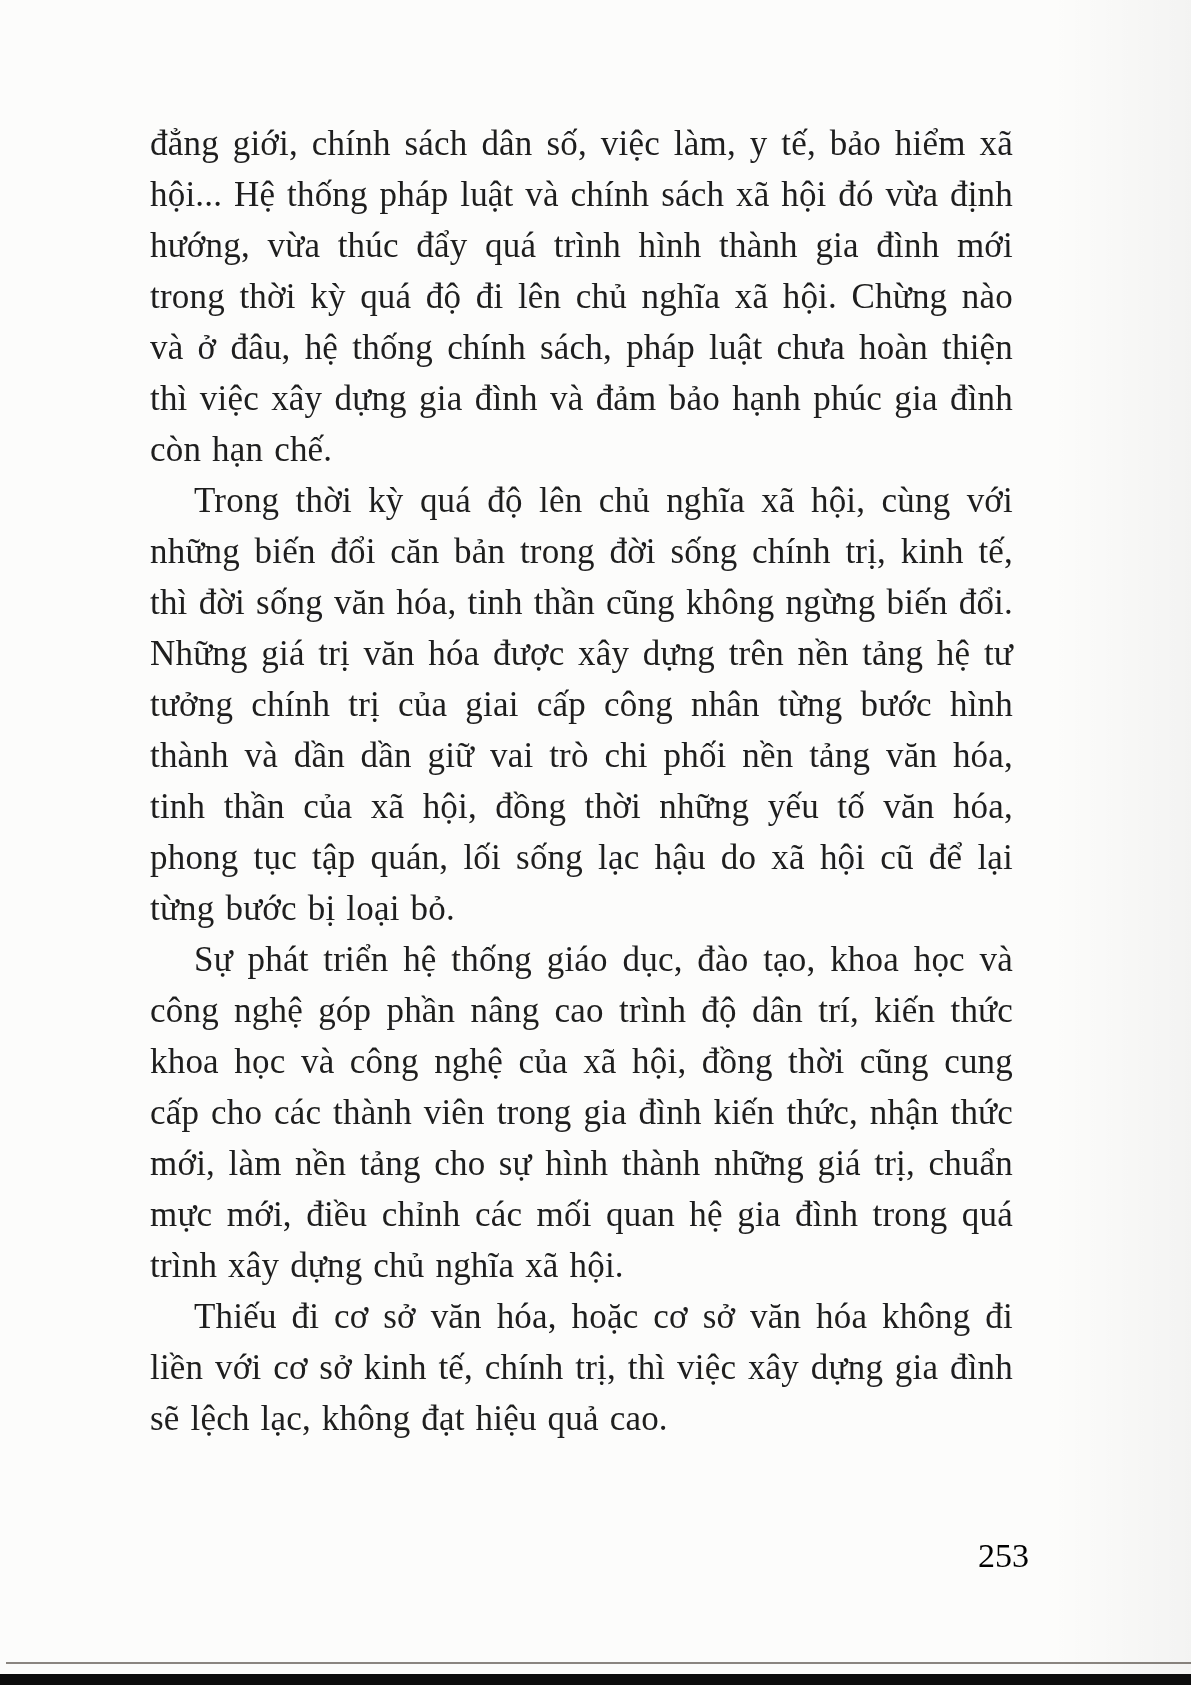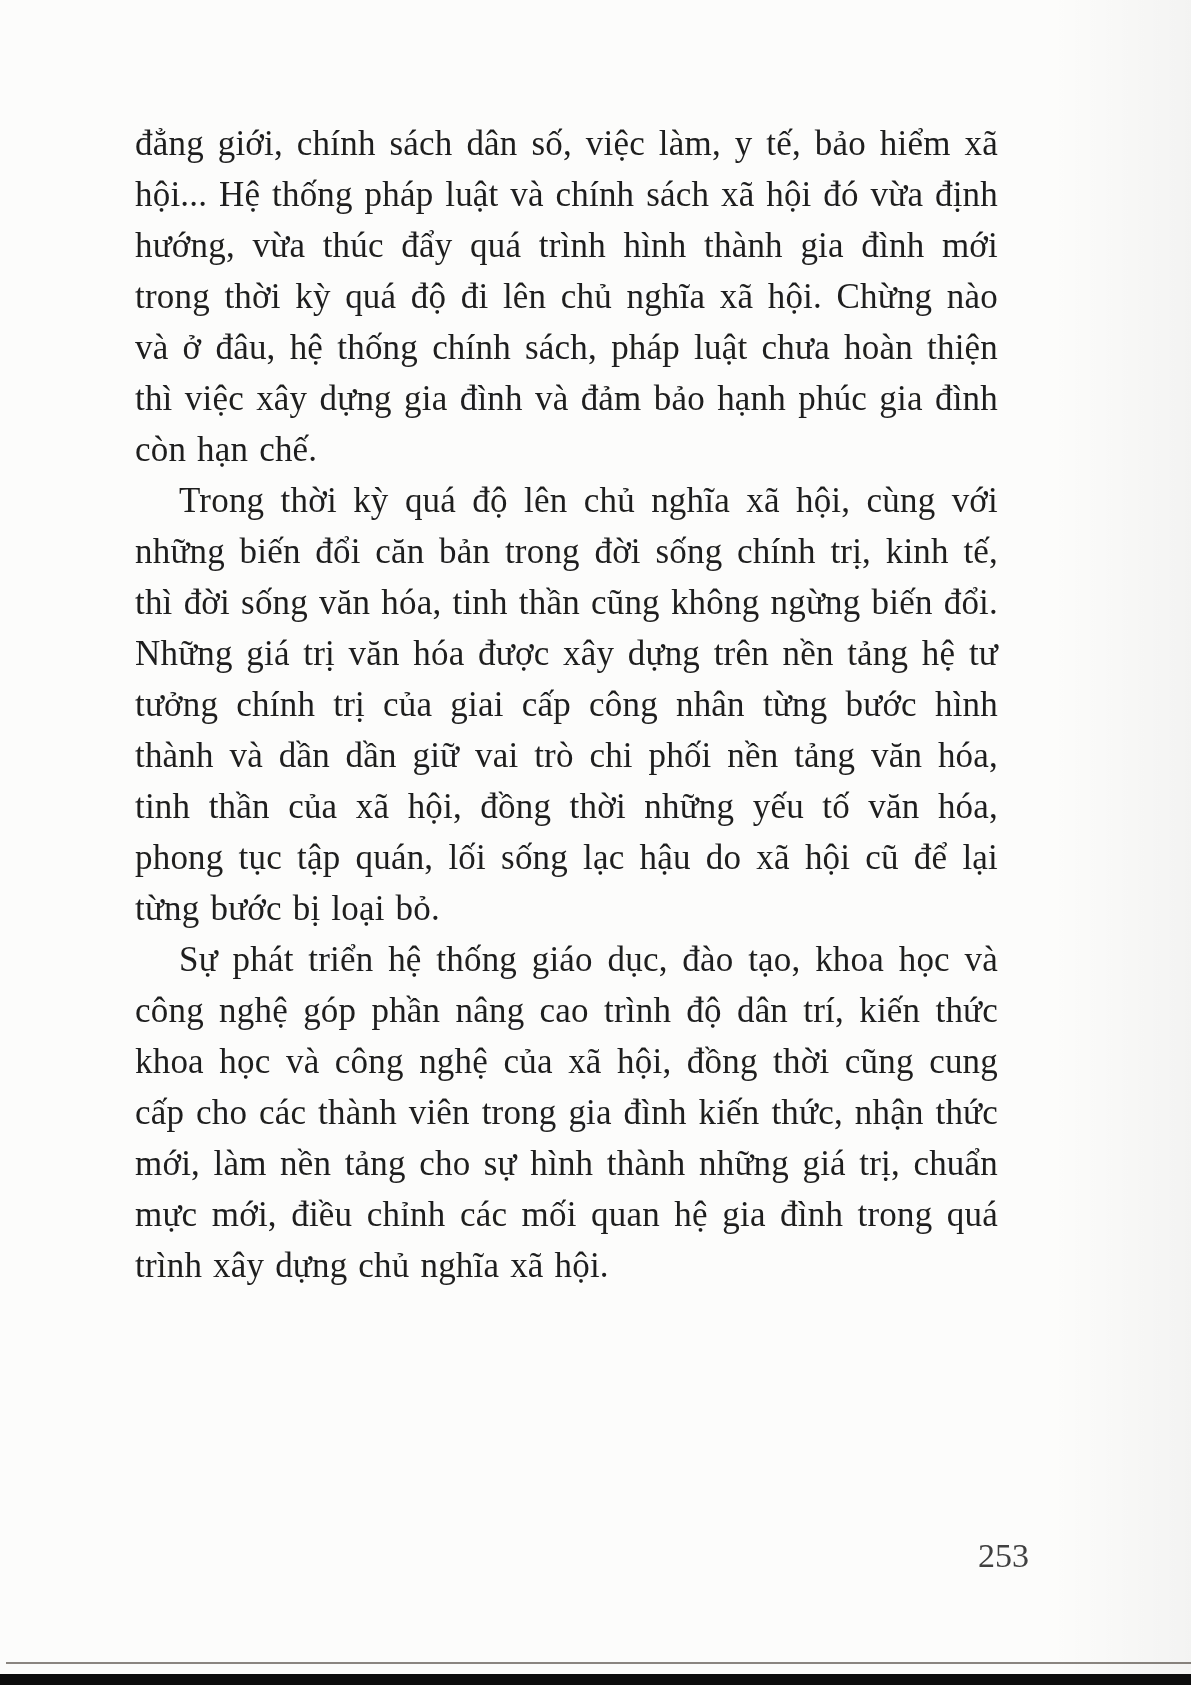--- a/index.html
+++ b/index.html
@@ -19,21 +19,21 @@
   .page::after {
     content: "";
     position: absolute;
     top: 0; right: 0; bottom: 0;
     width: 140px;
     background: linear-gradient(to right, rgba(0,0,0,0), rgba(0,0,0,0.035));
     pointer-events: none;
   }
   .text-block {
     position: absolute;
-    left: 135px;
+    left: 150px;
     top: 118px;
     width: 863px;
     color: #1e1e1e;
     font-size: 35px;
     line-height: 51px;
     text-align: justify;
     letter-spacing: 0.2px;
     word-spacing: 2px;
   }
   .text-block p.para {
@@ -47,21 +47,21 @@
     font-weight: bold;
     margin: 38px 0 6px 0;
     text-indent: 44px;
     text-align: left;
     line-height: 51px;
   }
   .page-number {
     position: absolute;
     left: 978px;
     top: 1536px;
-    color: #404040;
+    color: #000000;
     font-size: 34px;
     line-height: 40px;
   }
   .divider-line {
     position: absolute;
     left: 6px;
     right: 0;
     top: 1662px;
     height: 2px;
     background: #8a8580;
@@ -76,17 +76,18 @@
   }
 </style>
 </head>
 <body>
 
 <div class="page">
   <div class="text-block">
       <p class="para">đẳng giới, chính sách dân số, việc làm, y tế, bảo hiểm xã hội... Hệ thống pháp luật và chính sách xã hội đó vừa định hướng, vừa thúc đẩy quá trình hình thành gia đình mới trong thời kỳ quá độ đi lên chủ nghĩa xã hội. Chừng nào và ở đâu, hệ thống chính sách, pháp luật chưa hoàn thiện thì việc xây dựng gia đình và đảm bảo hạnh phúc gia đình còn hạn chế.</p>
       <p class="para indent">Trong thời kỳ quá độ lên chủ nghĩa xã hội, cùng với những biến đổi căn bản trong đời sống chính trị, kinh tế, thì đời sống văn hóa, tinh thần cũng không ngừng biến đổi. Những giá trị văn hóa được xây dựng trên nền tảng hệ tư tưởng chính trị của giai cấp công nhân từng bước hình thành và dần dần giữ vai trò chi phối nền tảng văn hóa, tinh thần của xã hội, đồng thời những yếu tố văn hóa, phong tục tập quán, lối sống lạc hậu do xã hội cũ để lại từng bước bị loại bỏ.</p>
       <p class="para indent">Sự phát triển hệ thống giáo dục, đào tạo, khoa học và công nghệ góp phần nâng cao trình độ dân trí, kiến thức khoa học và công nghệ của xã hội, đồng thời cũng cung cấp cho các thành viên trong gia đình kiến thức, nhận thức mới, làm nền tảng cho sự hình thành những giá trị, chuẩn mực mới, điều chỉnh các mối quan hệ gia đình trong quá trình xây dựng chủ nghĩa xã hội.</p>
+      <p class="para indent">Thiếu đi cơ sở văn hóa, hoặc cơ sở văn hóa không đi liền với cơ sở kinh tế, chính trị, thì việc xây dựng gia đình sẽ lệch lạc, không đạt hiệu quả cao.</p>
     </div>
   <div class="page-number">253</div>
   <div class="divider-line"></div>
   <div class="bottom-bar"></div>
 </div>
 
 </body></html>

